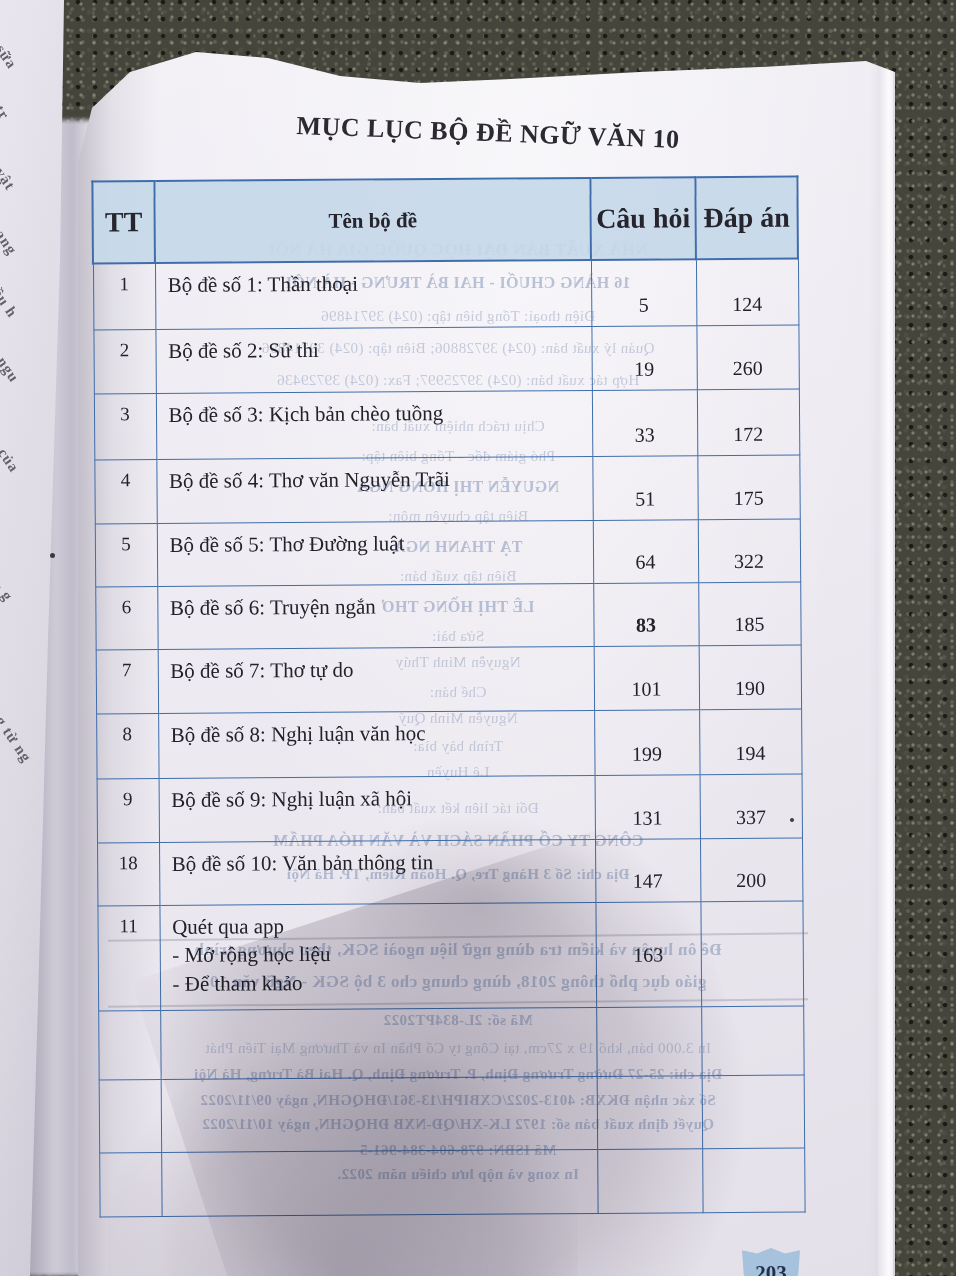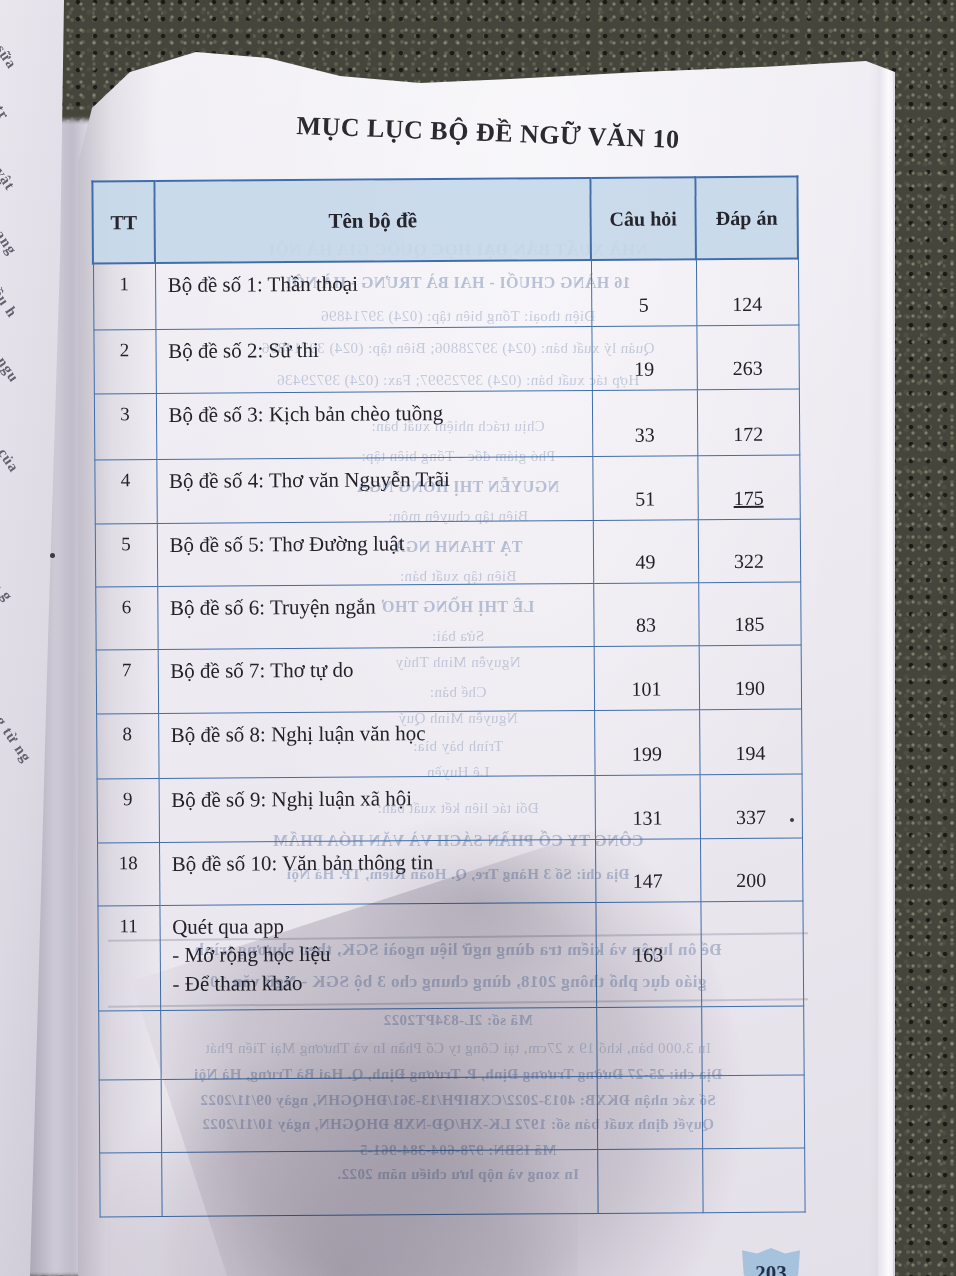--- a/index.html
+++ b/index.html
@@ -66,21 +66,21 @@
   .bleed-line{
     position:absolute;height:2px;background:rgba(118,124,142,0.32);transform:rotate(-0.6deg);
   }
   
   .toc{
     left:17px;top:126px;border-collapse:collapse;table-layout:fixed;
     transform:rotate(-0.4deg);
   }
   .toc td,.toc th{border:1.6px solid #3f6eab;overflow:hidden;}
   .toc th{
-    background:rgba(197,216,233,0.92);font-size:20px;font-weight:700;color:#26252d;
+    background:rgba(197,216,233,0.92);font-size:28px;font-weight:700;color:#26252d;
     border-width:2.2px;
   }
   .toc th.big{font-size:21px;}
   .toc td{color:#23222b;}
   .toc .tt{font-size:19px;text-align:center;vertical-align:top;padding-top:9px;}
   .toc .nm{font-size:21px;vertical-align:top;padding:7px 4px 0 12px;line-height:1.35;}
   .toc .num{font-size:20px;text-align:center;vertical-align:bottom;padding-bottom:9px;}
   .toc tr.multi .num{vertical-align:middle;padding-bottom:0;}
   .toc tr.empty td{border-width:1.8px;}
   
@@ -184,44 +184,44 @@
         <tr class="">
           <td class="tt" style="height: 55px;">1</td>
           <td class="nm" style="height: 55px;">Bộ đề số 1: Thần thoại</td>
           <td class="num" style="height: 55px;">5</td>
           <td class="num" style="height: 55px;">124</td>
         </tr>
         <tr class="">
           <td class="tt" style="height: 53px;">2</td>
           <td class="nm" style="height: 53px;">Bộ đề số 2: Sử thi</td>
           <td class="num" style="height: 53px;">19</td>
-          <td class="num" style="height: 53px;">263</td>
+          <td class="num" style="height: 53px;">260</td>
         </tr>
         <tr class="">
           <td class="tt" style="height: 55px;">3</td>
           <td class="nm" style="height: 55px;">Bộ đề số 3: Kịch bản chèo tuồng</td>
           <td class="num" style="height: 55px;">33</td>
           <td class="num" style="height: 55px;">172</td>
         </tr>
         <tr class="">
           <td class="tt" style="height: 53px;">4</td>
           <td class="nm" style="height: 53px;">Bộ đề số 4: Thơ văn Nguyễn Trãi</td>
           <td class="num" style="height: 53px;">51</td>
-          <td class="num" style="height: 53px; text-decoration: underline;">175</td>
+          <td class="num" style="height: 53px;">175</td>
         </tr>
         <tr class="">
           <td class="tt" style="height: 52px;">5</td>
           <td class="nm" style="height: 52px;">Bộ đề số 5: Thơ Đường luật</td>
-          <td class="num" style="height: 52px;">49</td>
+          <td class="num" style="height: 52px;">64</td>
           <td class="num" style="height: 52px;">322</td>
         </tr>
         <tr class="">
           <td class="tt" style="height: 52px;">6</td>
           <td class="nm" style="height: 52px;">Bộ đề số 6: Truyện ngắn</td>
-          <td class="num" style="height: 52px;">83</td>
+          <td class="num" style="height: 52px; font-weight: bold;">83</td>
           <td class="num" style="height: 52px;">185</td>
         </tr>
         <tr class="">
           <td class="tt" style="height: 53px;">7</td>
           <td class="nm" style="height: 53px;">Bộ đề số 7: Thơ tự do</td>
           <td class="num" style="height: 53px;">101</td>
           <td class="num" style="height: 53px;">190</td>
         </tr>
         <tr class="">
           <td class="tt" style="height: 54px;">8</td>

